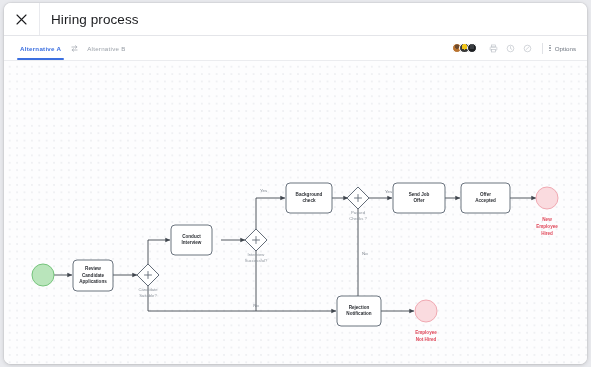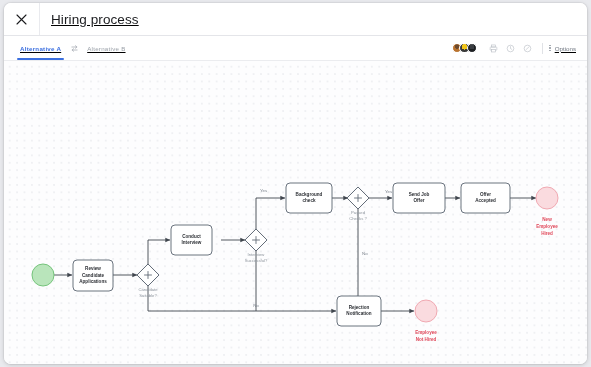--- a/index.html
+++ b/index.html
@@ -13,21 +13,20 @@
   #app {
     position: absolute;
     left: 4px; top: 3px;
     width: 583px; height: 361px;
     background: #ffffff;
     border-radius: 7px;
     box-shadow: 0 1px 4px rgba(0,0,0,0.16), 0 0 0 1px rgba(0,0,0,0.04);
     overflow: hidden;
     display: flex;
     flex-direction: column;
-    text-decoration: underline;
   }
 
   
   .titlebar {
     height: 33px;
     min-height: 33px;
     display: flex;
     align-items: stretch;
     border-bottom: 1px solid #e4e5e9;
     background: #fff;

